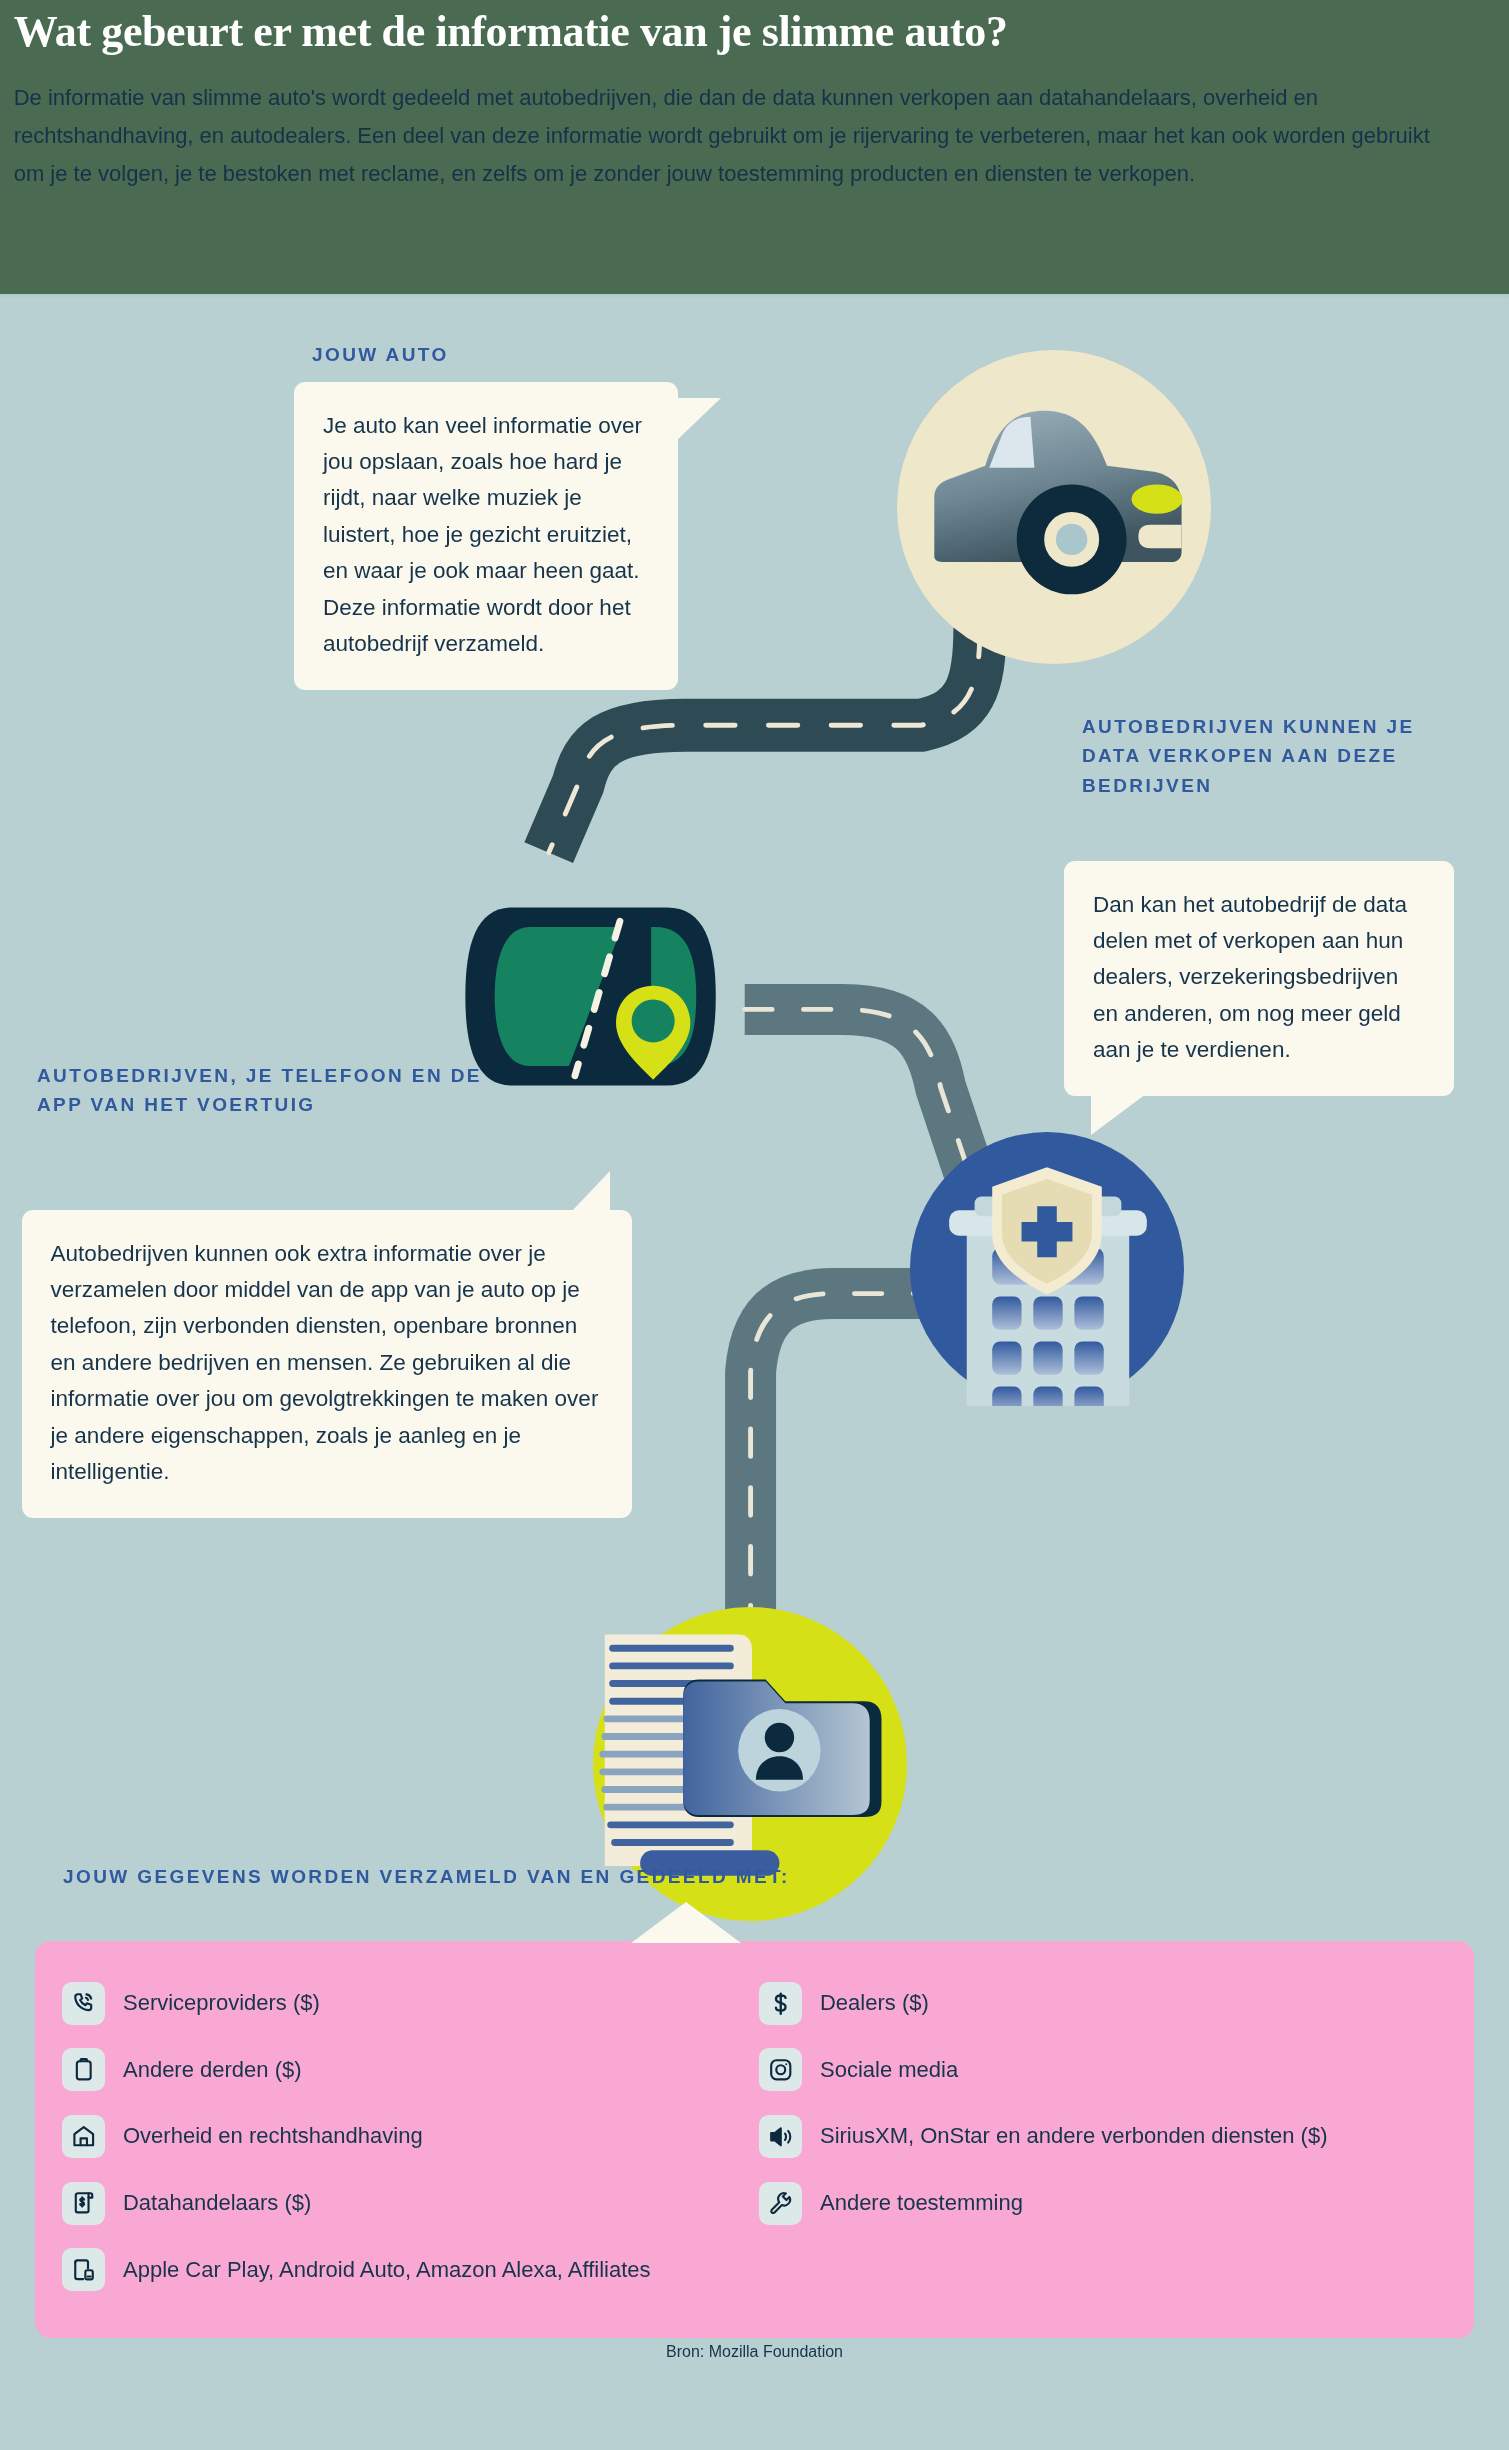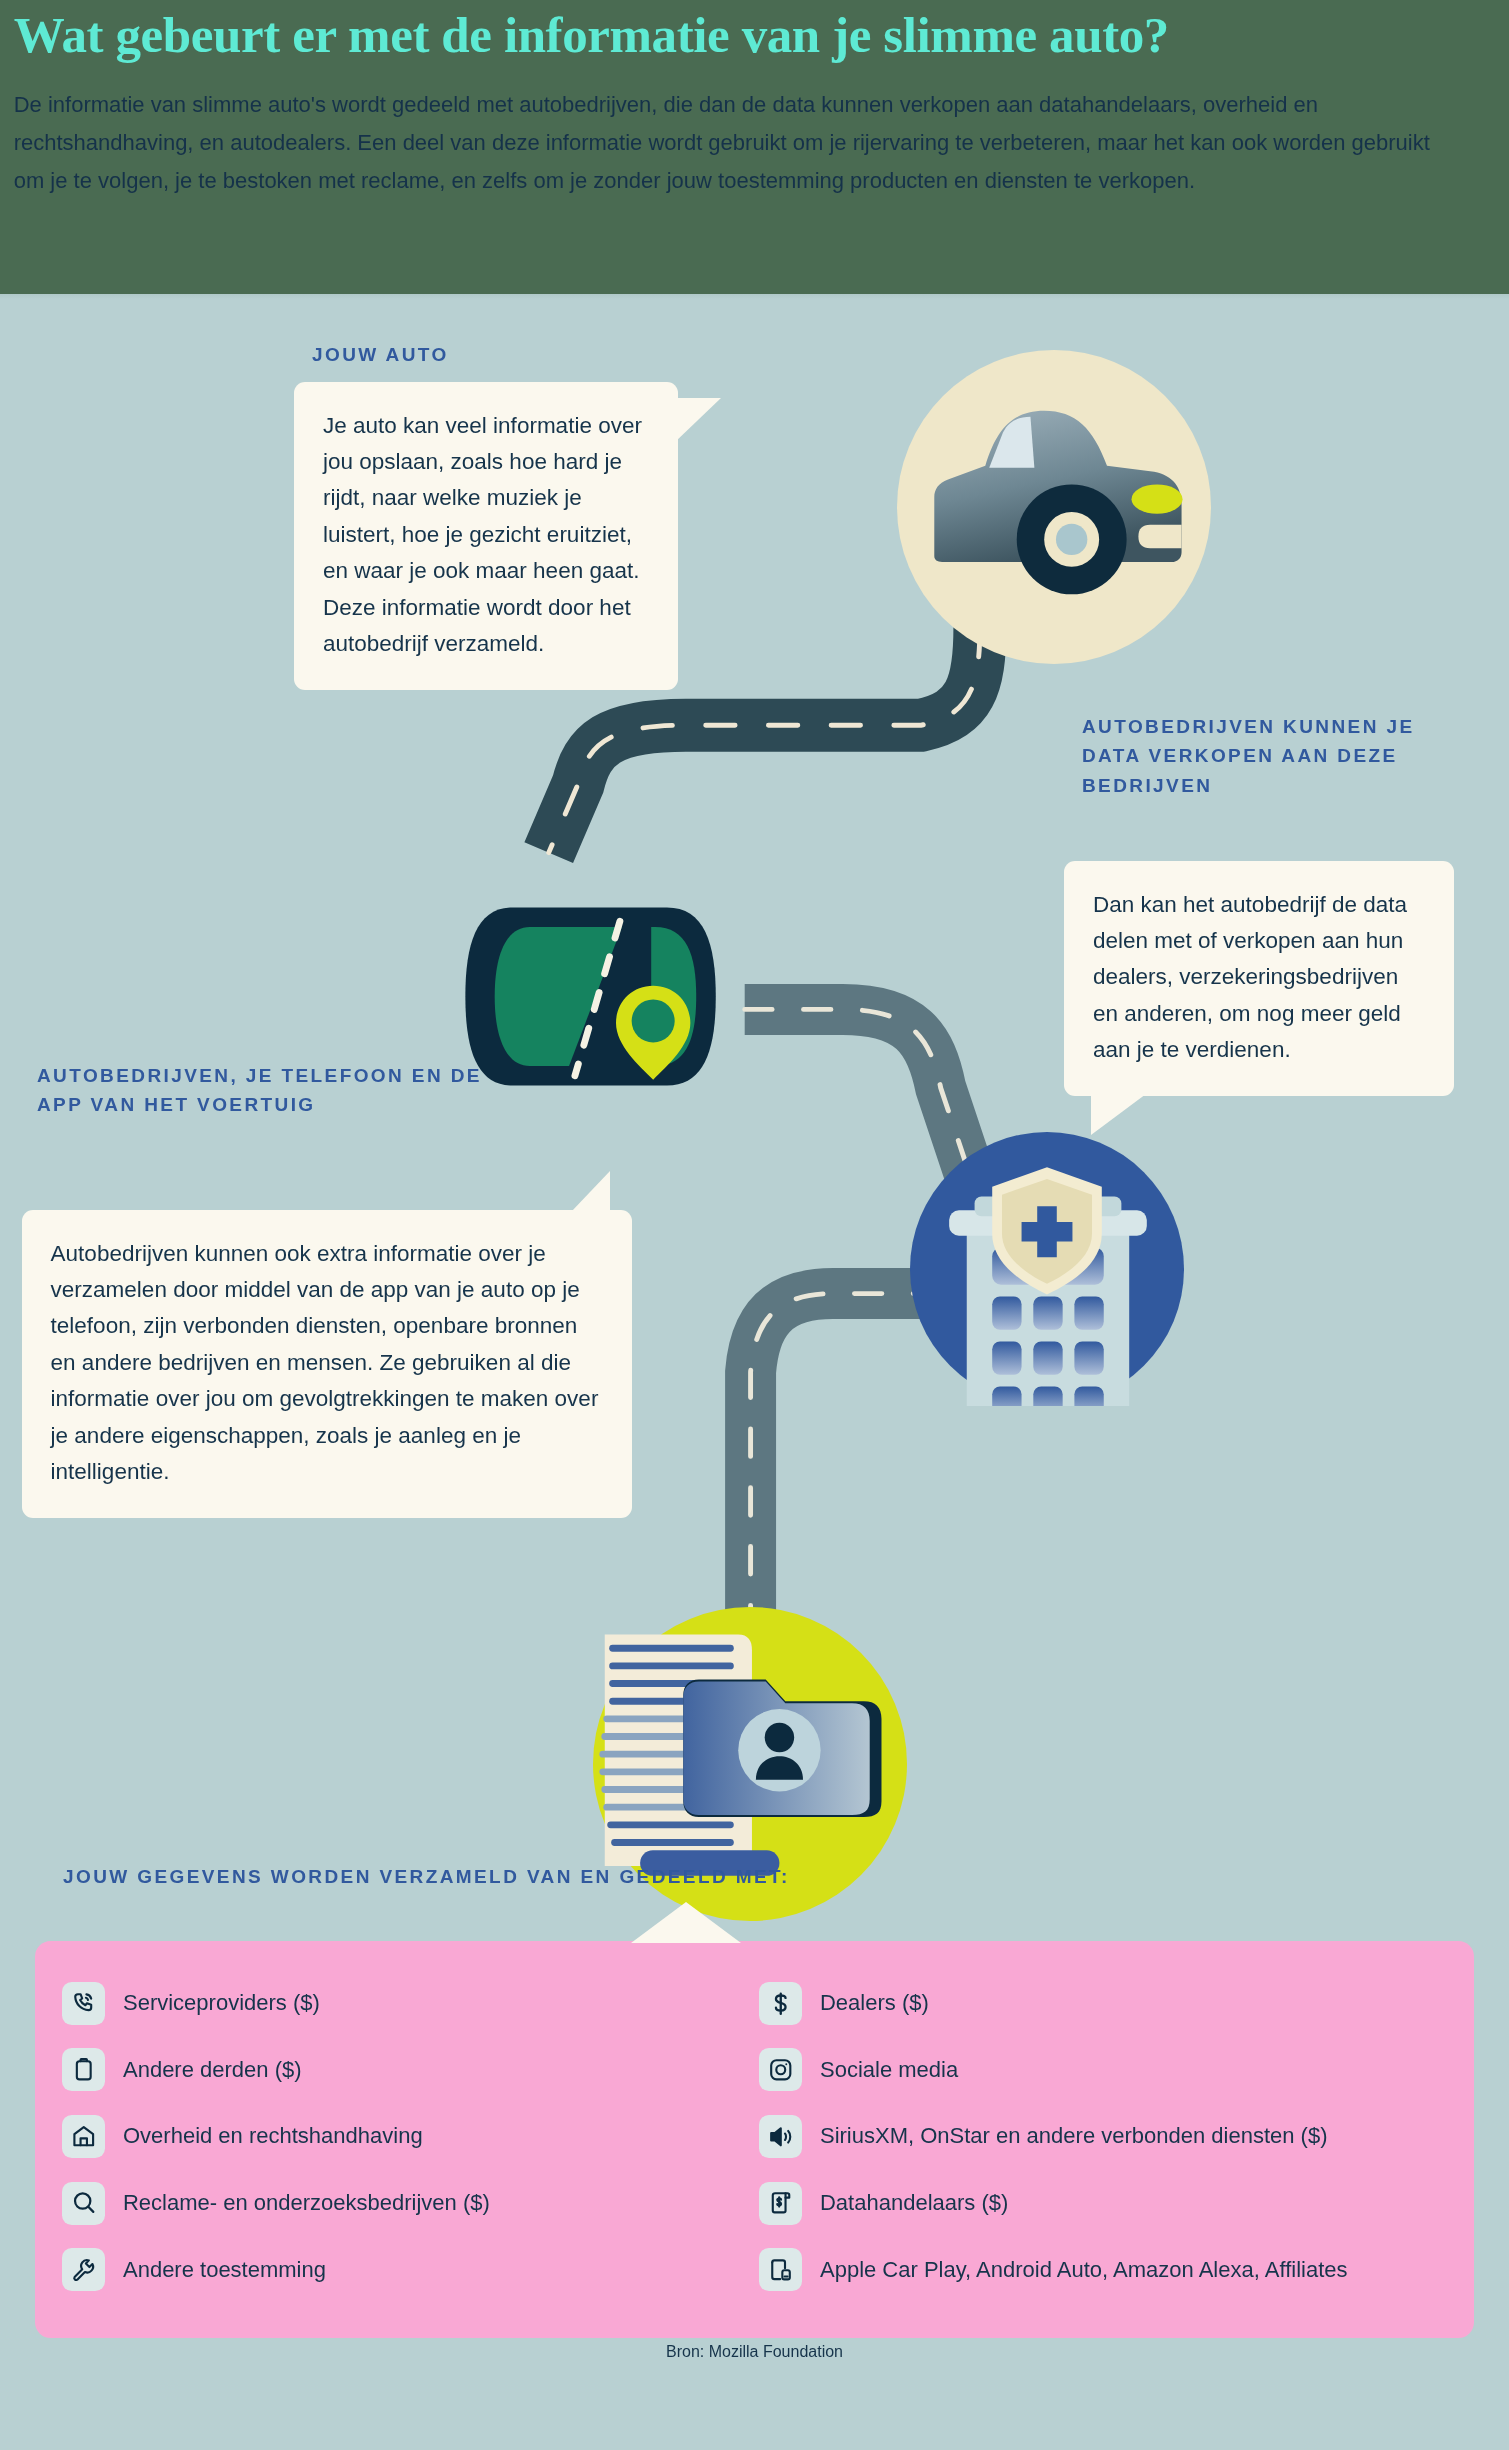--- a/index.html
+++ b/index.html
@@ -34,23 +34,23 @@
     left: 0; top: 250px;
     width: 1509px;
     height: 49px;
     background: linear-gradient(to bottom, #4a6b52 0%, rgba(74,107,82,0.65) 35%, rgba(74,107,82,0.22) 70%, rgba(184,208,210,0) 100%);
     z-index: 6;
     pointer-events: none;
   }
   #page-title {
     font-family: "Liberation Serif", serif;
     font-weight: 700;
-    font-size: 51px;
+    font-size: 44px;
     line-height: 1.0;
-    color: #5eead4;
+    color: #ffffff;
     letter-spacing: -0.4px;
     white-space: nowrap;
   }
   #page-intro {
     margin-top: 25.5px;
     font-size: 22px;
     line-height: 1.72;
     color: #15324a;
     font-weight: 400;
     max-width: 1421px;
@@ -426,29 +426,20 @@
         <span class="share-ico">
           <svg width="25.5" height="25.5" viewBox="0 0 24 24" fill="none" stroke="currentColor" stroke-width="2" stroke-linecap="round" stroke-linejoin="round">
             <path d="M12 4 L6.5 8.5 L3 8.5 L3 15.5 L6.5 15.5 L12 20 Z" fill="currentColor"></path>
             <path d="M16 9 C17.3 10.4 17.3 13.6 16 15"></path>
             <path d="M19 6.5 C21.6 9.2 21.6 14.8 19 17.5"></path>
           </svg>
         </span>
         <span class="share-label">SiriusXM, OnStar en andere verbonden diensten ($)</span>
       </div>
 
-      <div class="share-item">
-        <span class="share-ico">
-          <svg width="25.5" height="25.5" viewBox="0 0 24 24" fill="none" stroke="currentColor" stroke-width="2.1" stroke-linecap="round" stroke-linejoin="round">
-            <circle cx="11" cy="10.4" r="7.2"></circle>
-            <line x1="16.3" y1="15.8" x2="21" y2="20.6"></line>
-          </svg>
-        </span>
-        <span class="share-label">Reclame- en onderzoeksbedrijven ($)</span>
-      </div>
 
       <div class="share-item">
         <span class="share-ico">
           <svg width="25.5" height="25.5" viewBox="0 0 24 24" fill="none" stroke="currentColor" stroke-width="2" stroke-linecap="round" stroke-linejoin="round">
             <path d="M4.5 5 C4.5 3.6 5.5 3 6.8 3 L16.5 3 L16.5 19.5 C16.5 20.6 15.6 21 14.8 21 L6.2 21 C5.2 21 4.5 20.3 4.5 19.3 Z"></path>
             <path d="M16.5 3 L18.3 3 C19.3 3 20 3.7 20 4.7 L20 7.2 L16.5 7.2"></path>
             <path d="M12.3 9.2 C12.3 8.4 11.4 8 10.5 8 C9.6 8 8.7 8.5 8.7 9.4 C8.7 11.4 12.3 10.8 12.3 13 C12.3 13.9 11.4 14.4 10.5 14.4 C9.6 14.4 8.7 14 8.7 13.2"></path>
             <line x1="10.5" y1="6.8" x2="10.5" y2="15.6"></line>
           </svg>
         </span>

